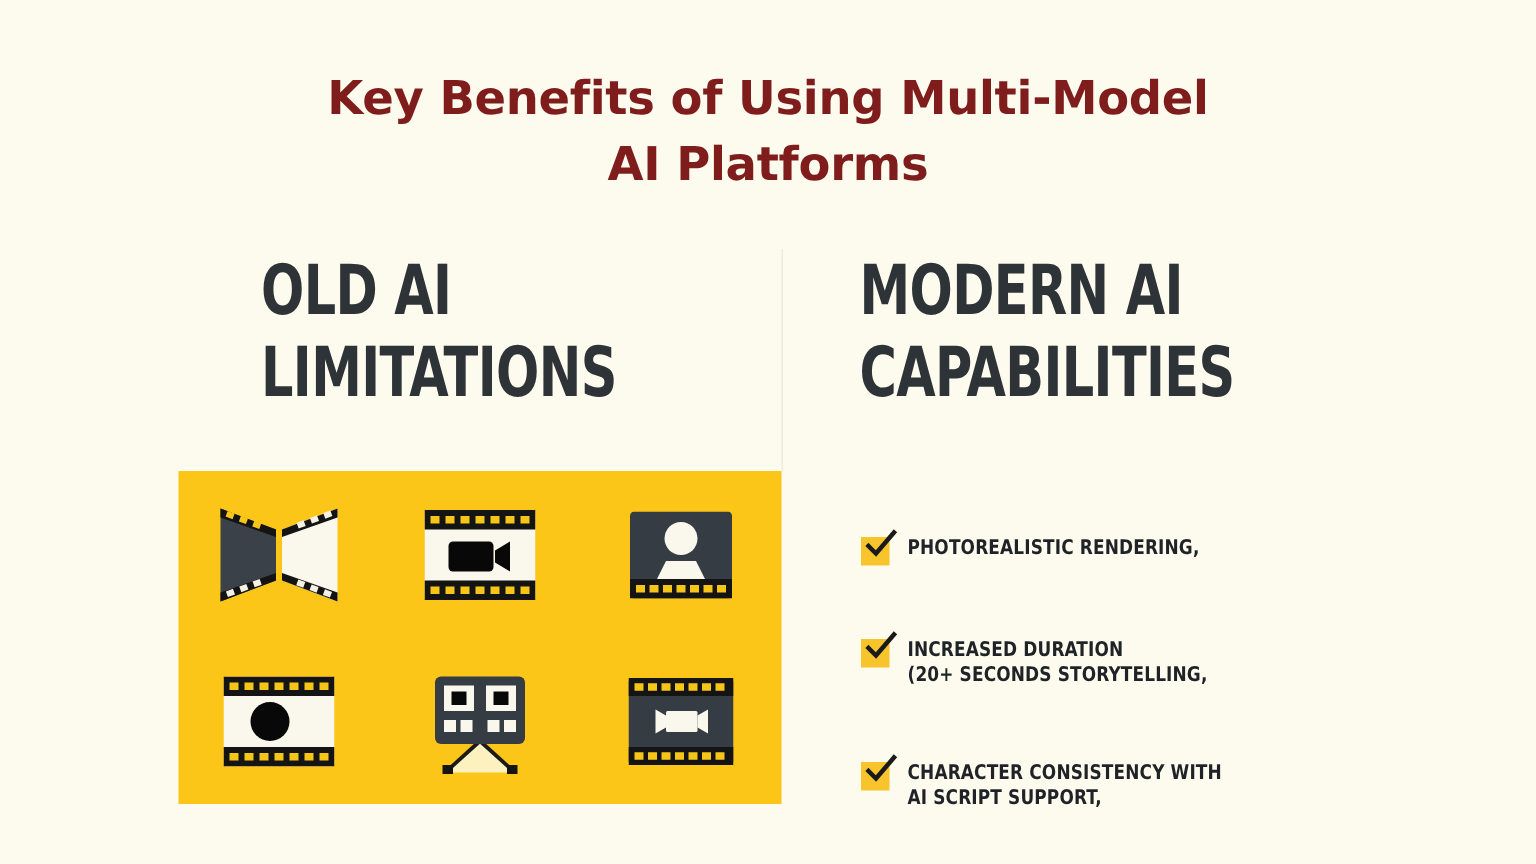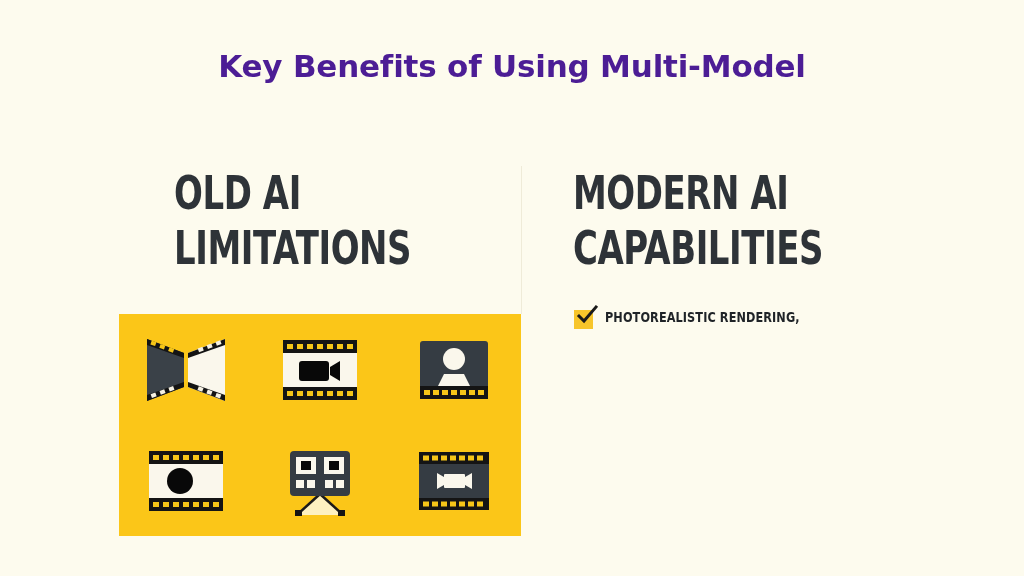--- a/index.html
+++ b/index.html
@@ -15,21 +15,21 @@
     position: relative;
   }
 
   
   .slide-title {
     position: absolute;
     left: 0;
     top: 44px;
     width: 1024px;
     text-align: center;
-    color: #4c1d95;
+    color: #7f1d1d;
     font-family: "DejaVu Sans", sans-serif;
     font-weight: bold;
     font-size: 31px;
     line-height: 44px;
     letter-spacing: -0.2px;
   }
   .slide-title .tline { display: block; }
 
   
   .col-heading {
@@ -85,20 +85,21 @@
   .checklist {
     position: absolute;
     left: 574px;
     top: 309px;
     width: 320px;
   }
   .check-item {
     display: flex;
     align-items: flex-start;
     margin-bottom: 14px;
+    margin-top: 48px;
   }
   .check-item:last-child { margin-bottom: 0; }
 
   .checkbox {
     position: relative;
     flex: 0 0 auto;
     width: 19px;
     height: 19px;
     background: #F7C52B;
     margin-right: 12px;
@@ -121,20 +122,21 @@
     transform-origin: left top;
     white-space: nowrap;
   }
   .check-text .cline { display: block; }
 </style>
 </head>
 <body>
 
 <div class="slide-title">
   <span class="tline">Key Benefits of Using Multi-Model</span>
+  <span class="tline">AI Platforms</span>
 </div>
 
 <div class="divider"></div>
 
 <div class="col-heading" id="left-heading">
   <span class="hline">OLD AI</span>
   <span class="hline">LIMITATIONS</span>
 </div>
 
 <div class="col-heading" id="right-heading">
@@ -306,17 +308,39 @@
     <span class="checkbox">
       <svg width="22" height="22" viewBox="0 0 22 22">
         <path d="M3 11 L8 16 L20 2" stroke="#1A1A1A" stroke-width="3" fill="none" stroke-linecap="square"></path>
       </svg>
     </span>
     <span class="check-text">
       <span class="cline">PHOTOREALISTIC RENDERING,</span>
     </span>
   </div>
 
-
-
+  <div class="check-item">
+    <span class="checkbox">
+      <svg width="22" height="22" viewBox="0 0 22 22">
+        <path d="M3 11 L8 16 L20 2" stroke="#1A1A1A" stroke-width="3" fill="none" stroke-linecap="square"></path>
+      </svg>
+    </span>
+    <span class="check-text">
+      <span class="cline">INCREASED DURATION</span>
+      <span class="cline">(20+ SECONDS STORYTELLING,</span>
+    </span>
+  </div>
+
+
+  <div class="check-item">
+    <span class="checkbox">
+      <svg width="22" height="22" viewBox="0 0 22 22">
+        <path d="M3 11 L8 16 L20 2" stroke="#1A1A1A" stroke-width="3" fill="none" stroke-linecap="square"></path>
+      </svg>
+    </span>
+    <span class="check-text">
+      <span class="cline">CHARACTER CONSISTENCY WITH</span>
+      <span class="cline">AI SCRIPT SUPPORT,</span>
+    </span>
+  </div>
 
 
 </div>
 
 </body></html>

